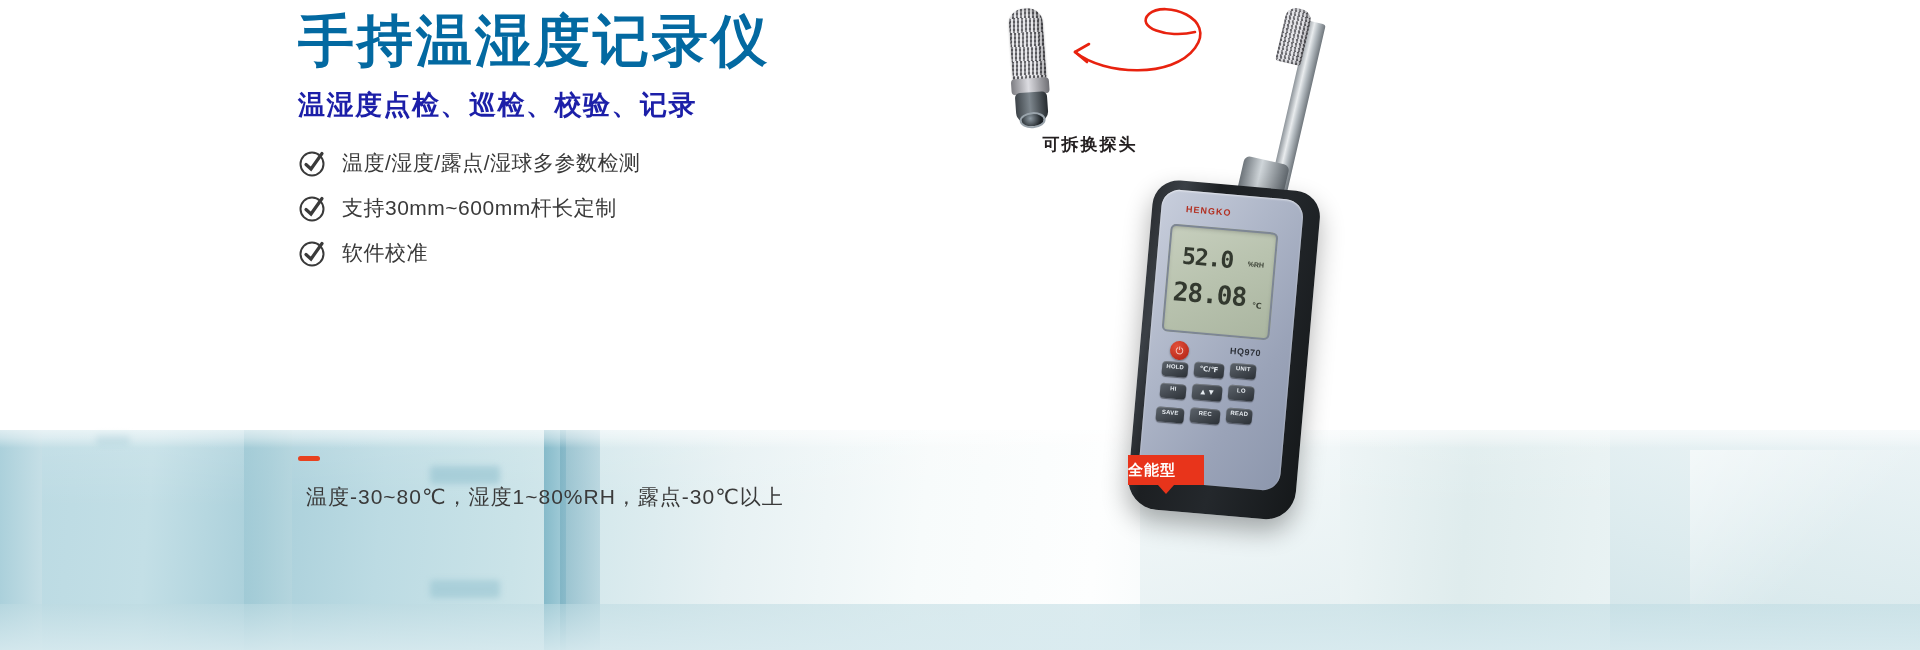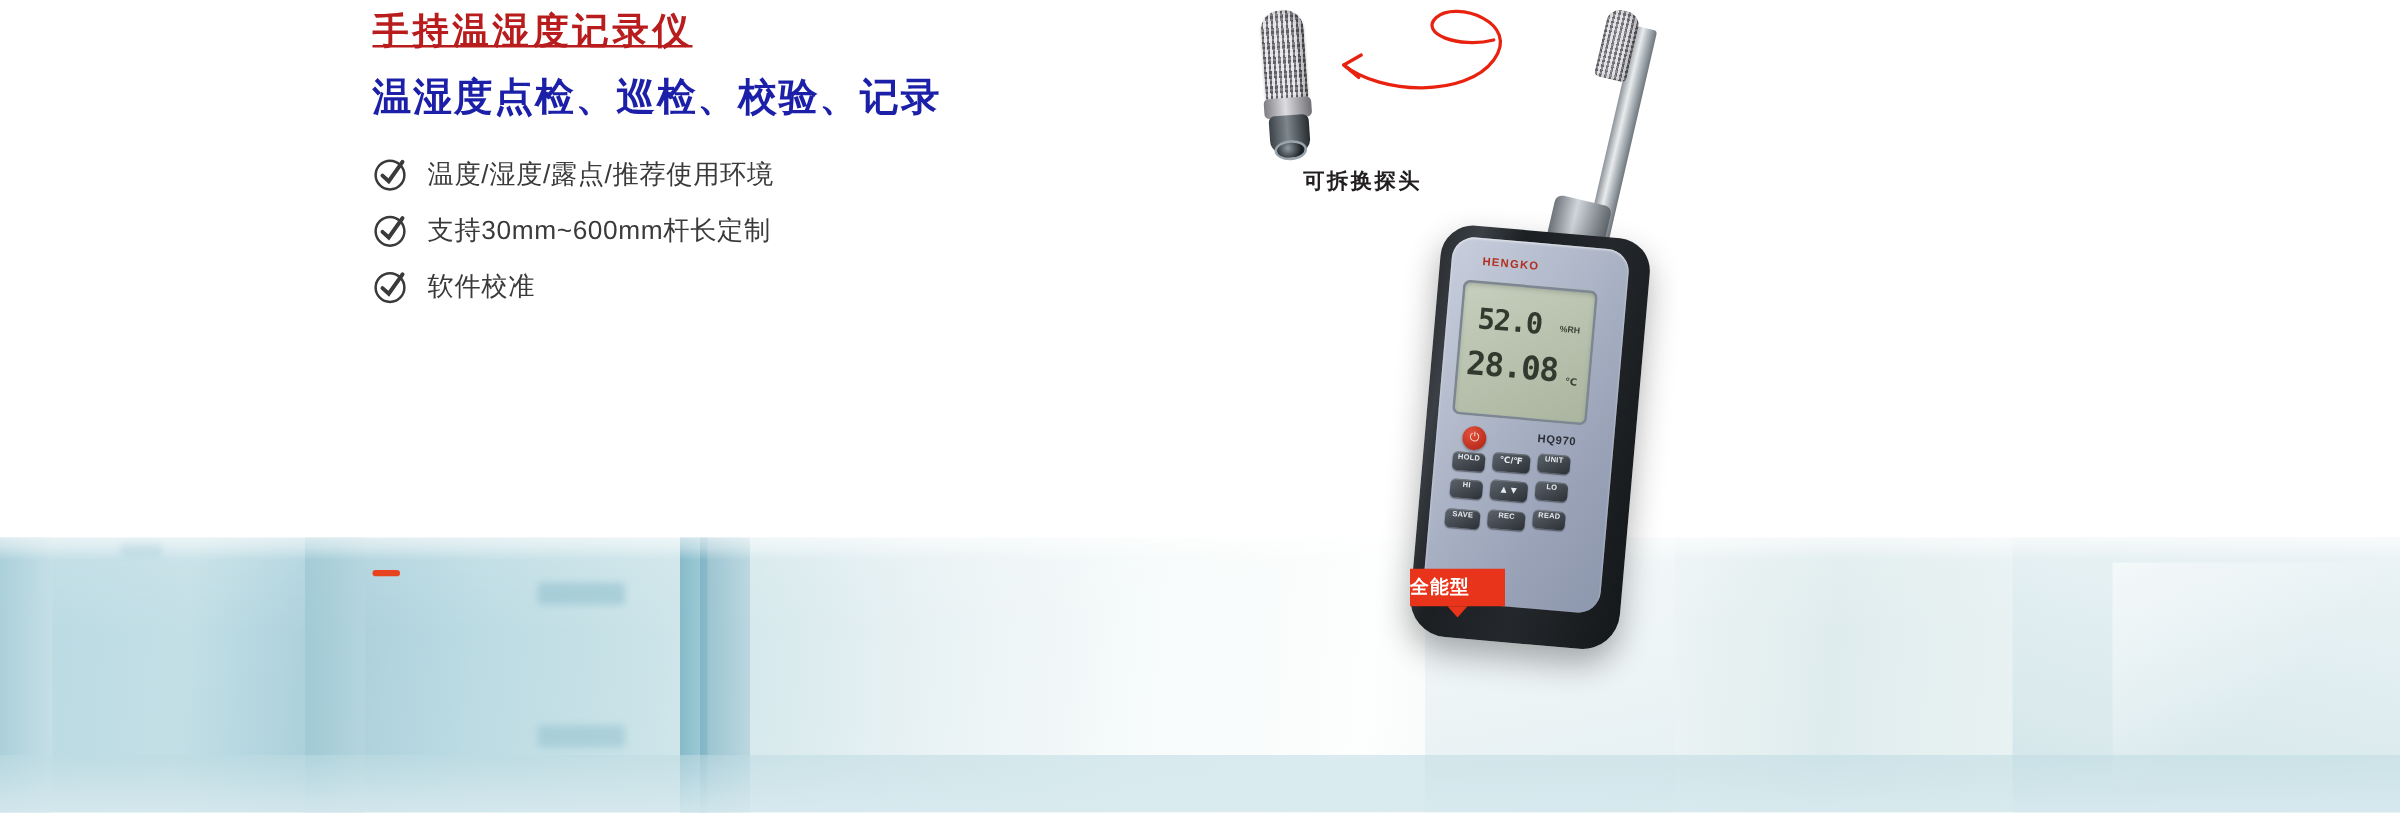--- a/index.html
+++ b/index.html
@@ -35,25 +35,25 @@
   .bg-photo .blur-box2 { position:absolute; left:430px; top:150px; width:70px; height:18px; background:#8fbfcd; opacity:.5; filter:blur(3px); border-radius:3px;}
   .bg-photo .blur-box3 { position:absolute; left:96px; top:4px; width:34px; height:10px; background:#8ebfcd; opacity:.5; filter:blur(3px); border-radius:3px;}
   .bg-soft-top {
     position:absolute; left:0; top:414px; width:1920px; height:34px;
     background:linear-gradient(180deg, rgba(255,255,255,1) 0%, rgba(255,255,255,.4) 70%, rgba(255,255,255,0) 100%);
   }
 
   
   .copy { position:absolute; left:298px; top:0px; width:700px; }
   .title {
-    font-size:29px; font-weight:bold; color:#b91c1c; letter-spacing:3px;
-    line-height:1.1; margin-top:10px;text-decoration:underline;
+    font-size:56px; font-weight:bold; color:#0369a1; letter-spacing:3px;
+    line-height:1.1; margin-top:10px;
   }
   .subtitle {
-    font-size:31px; font-weight:bold; color:#1c1fa8; letter-spacing:1.5px;
+    font-size:27px; font-weight:bold; color:#1c1fa8; letter-spacing:1.5px;
     margin-top:15px;
   }
   .bullets { margin-top:18px; }
   .bullet { display:flex; align-items:center; height:45px; }
   .bullet .chk { width:30px; height:30px; flex:0 0 30px; margin-right:14px; position:relative; }
   .bullet .chk svg { display:block; }
   .bullet .txt { font-size:21px; color:#3a3a3a; letter-spacing:.5px; font-weight:500; }
 
   
   .note { position:absolute; left:298px; top:456px; width:760px; }
@@ -209,21 +209,21 @@
     <div class="bullets">
 
 
       <div class="bullet">
         <span class="chk">
           <svg width="30" height="30" viewBox="0 0 30 30">
             <circle cx="14" cy="16" r="11.5" fill="none" stroke="#3a3a3a" stroke-width="2"></circle>
             <path d="M8 16.5 L13 21 L24 5.5" fill="none" stroke="#3a3a3a" stroke-width="3.2" stroke-linecap="round"></path>
           </svg>
         </span>
-        <span class="txt">温度/湿度/露点/推荐使用环境</span>
+        <span class="txt">温度/湿度/露点/湿球多参数检测</span>
       </div>
 
 
       <div class="bullet">
         <span class="chk">
           <svg width="30" height="30" viewBox="0 0 30 30">
             <circle cx="14" cy="16" r="11.5" fill="none" stroke="#3a3a3a" stroke-width="2"></circle>
             <path d="M8 16.5 L13 21 L24 5.5" fill="none" stroke="#3a3a3a" stroke-width="3.2" stroke-linecap="round"></path>
           </svg>
         </span>
@@ -238,20 +238,21 @@
           </svg>
         </span>
         <span class="txt">软件校准</span>
       </div>
 
     </div>
   </div>
 
   <div class="note">
     <div class="dash"></div>
+    <div class="l2">温度-30~80℃，湿度1~80%RH，露点-30℃以上</div>
   </div>
 
   <div class="probe">
     <div class="mesh"></div>
     <div class="collar"></div>
     <div class="body"></div>
     <div class="tipring"></div>
   </div>
 
   <div class="arrow">

